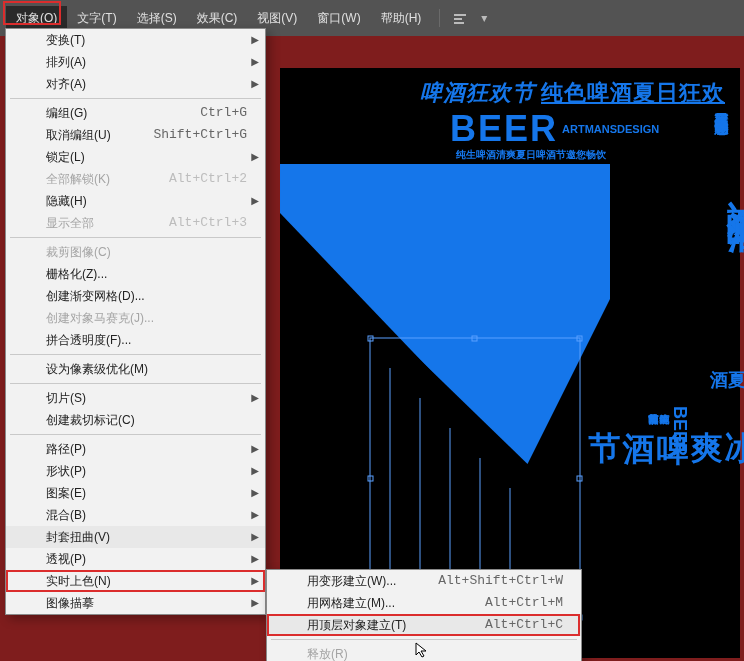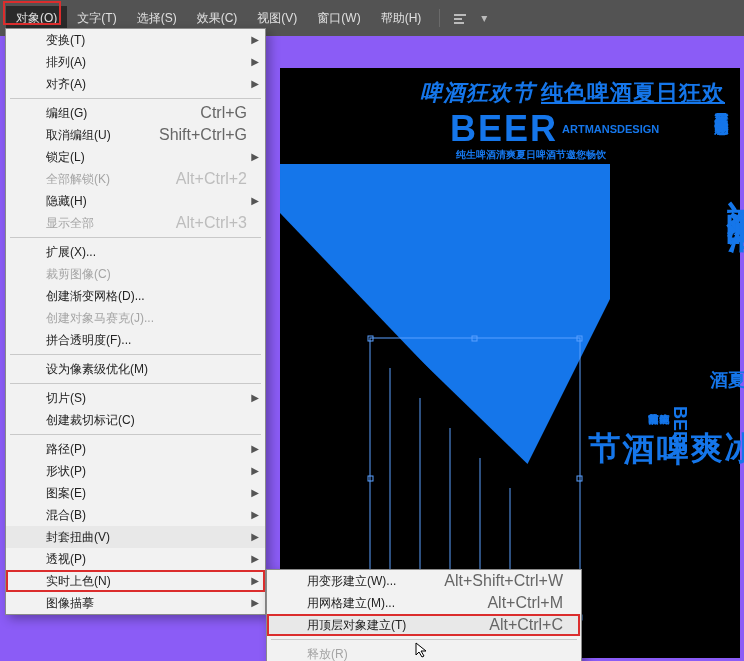--- a/index.html
+++ b/index.html
@@ -12,29 +12,29 @@
   .control-group { display: flex; align-items: center; }
   .control-icon { width: 18px; height: 18px; margin: 0 3px; display:flex; align-items:center; justify-content:center; }
   
   
   .hl-red { position: absolute; border: 2px solid #db2d2d; pointer-events: none; z-index: 60; }
   
   .dropdown { position: absolute; top: 28px; left: 5px; width: 261px; background: #f2f2f2; border: 1px solid #8a8a8a; color: #222; z-index: 50; box-shadow: 4px 4px 10px rgba(0,0,0,.3); }
   .menu-row { display: flex; justify-content: space-between; align-items: center; padding: 3px 18px 3px 26px; font-size: 12px; line-height: 16px; cursor: default; }
   .menu-row.disabled { color: #a5a5a5; text-align: center; }
   .menu-row.highlight { background: #e8e8e8; }
-  .shortcut { color: #666; font-size: 16px; }
+  .shortcut { color: #666; font-size: 13px; font-family: Liberation Mono, monospace; }
   .menu-row.disabled .shortcut { color: #bdbdbd; }
   .sep { height: 1px; background: #c9c9c9; margin: 3px 4px; }
   .arrow { position: absolute; right: 6px; color: #555; font-size: 10px; }
   .menu-row { position: relative; padding-left: 40px; }
   
   .submenu { position: absolute; top: 569px; left: 266px; width: 316px; background: #f2f2f2; border: 1px solid #8a8a8a; color:#222; z-index: 55; box-shadow: 4px 4px 10px rgba(0,0,0,.3); }
   
-  .canvas-area { position: absolute; top: 28px; left: 0; right: 0; bottom: 0; background: #8b5cf6; z-index: 1; padding-left: 20px; }
+  .canvas-area { position: absolute; top: 28px; left: 0; right: 0; bottom: 0; background: #7f1d1d; z-index: 1; padding-left: 20px; }
   .artboard { position: absolute; top: 40px; left: 280px; width: 460px; height: 590px; background:#000; }
   .art-img { position: absolute; top:0; right:-20px; width:340px; height:590px; color:#1576ea; font-weight:900; font-family:"Arial Black",sans-serif; }
   .txt-line { white-space: nowrap; letter-spacing: 1px; }
   
   .big-shape { position:absolute; top:96px; left:0; width:330px; height:300px; background:#1576ea;
     clip-path: polygon(0 0, 100% 0, 100% 45%, 75% 100%, 0 20%); }
   .black-tri { position:absolute; top:145px; left:0; width:330px; height:345px; background:#000;
     clip-path: polygon(0 0, 100% 100%, 0 100%); z-index:2; }
   
   .guides { position:absolute; top:300px; left:350px; width:240px; height:300px; z-index:3; pointer-events:none; }
@@ -163,25 +163,25 @@
     </div>
     <div class="menu-row">
       <span>隐藏(H)</span>
       <span class="arrow">▶</span>
     </div>
     <div class="menu-row disabled">
       <span>显示全部</span>
       <span class="shortcut">Alt+Ctrl+3</span>
     </div>
     <div class="sep"></div>
-    <div class="menu-row">
-      <span>扩展(X)...</span>
-    </div>
     <div class="menu-row disabled">
       <span>裁剪图像(C)</span>
+    </div>
+    <div class="menu-row">
+      <span>栅格化(Z)...</span>
     </div>
     <div class="menu-row">
       <span>创建渐变网格(D)...</span>
     </div>
     <div class="menu-row disabled">
       <span>创建对象马赛克(J)...</span>
     </div>
     <div class="menu-row">
       <span>拼合透明度(F)...</span>
     </div>

